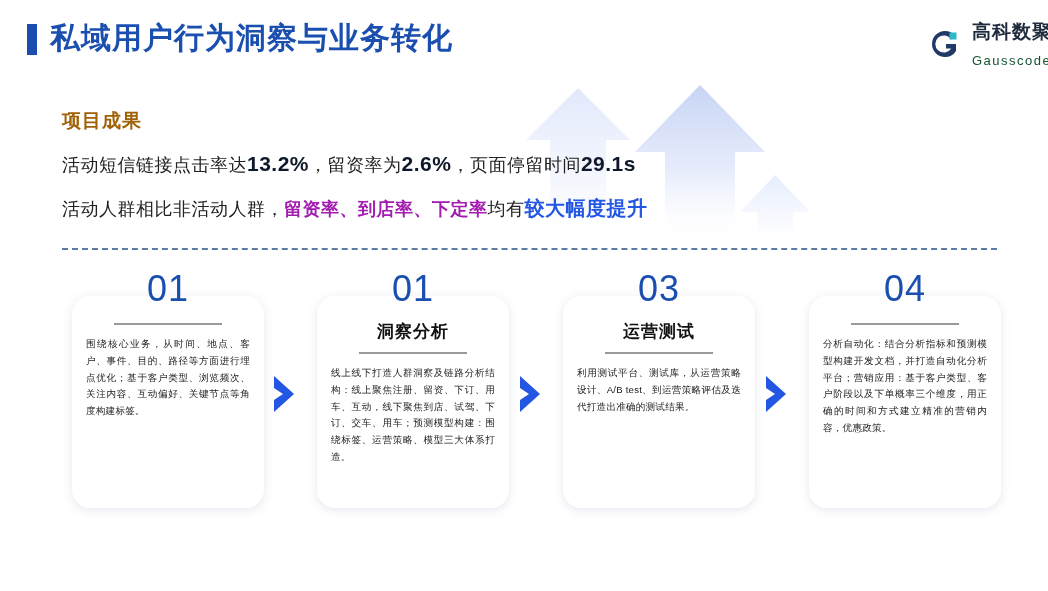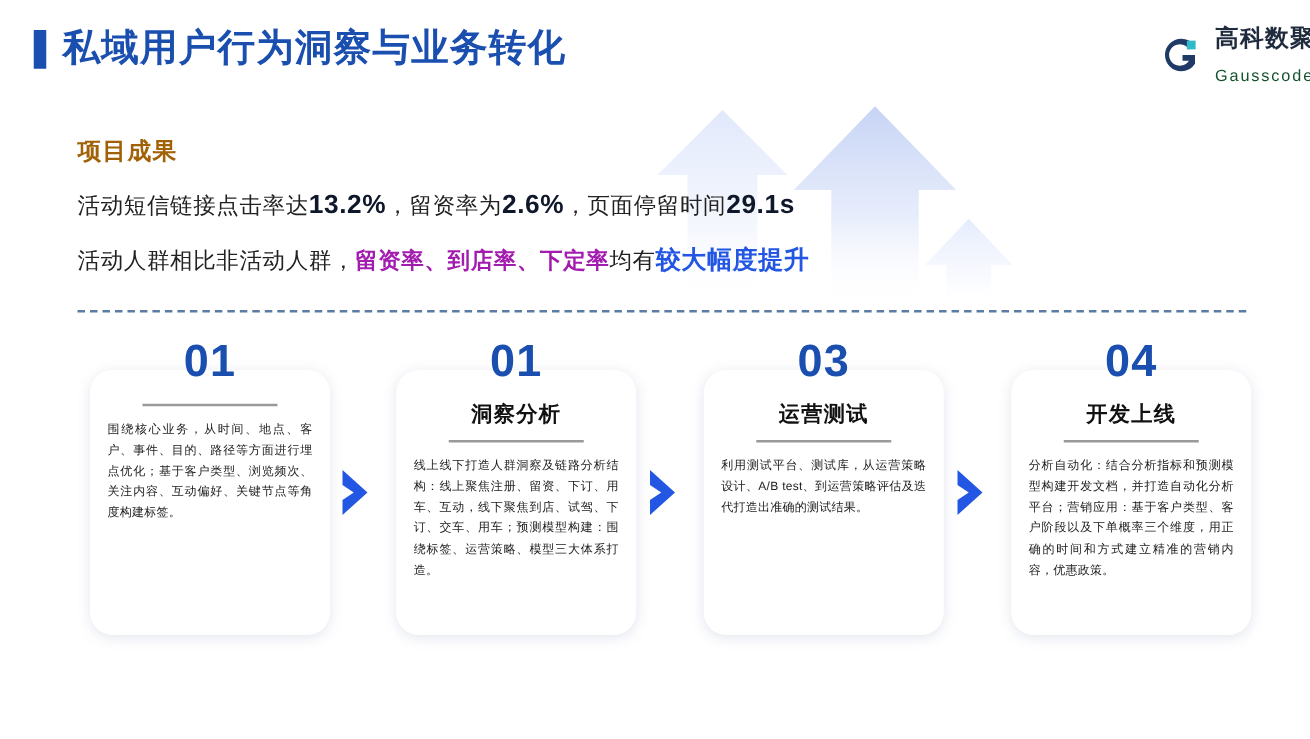--- a/index.html
+++ b/index.html
@@ -135,21 +135,21 @@
     position: absolute;
     top: 0;
     width: 192px;
   }
   .card-num {
     position: absolute;
     top: 0; left: 0;
     width: 192px;
     text-align: center;
     font-size: 36px;
-    font-weight: bold;
+    font-weight: normal;
     color: #1A4FB0;
     letter-spacing: 1px;
     z-index: 3;
   }
   .card {
     position: absolute;
     top: 28px; left: 0;
     width: 192px;
     height: 212px;
     background: #ffffff;
@@ -287,20 +287,19 @@
       </div>
     </div>
 
     <svg class="chevron" style="left:764px;" viewBox="0 0 26 40">
       <polygon points="2,2 22,20 2,38 2,26 11,20 2,14" fill="#2256E3"></polygon>
     </svg>
 
     <div class="card-wrap" style="left:809px;">
       <div class="card-num">04</div>
       <div class="card">
-        <div class="card-title">开发上线</div>
         <div class="card-rule"></div>
         <div class="card-body">分析自动化：结合分析指标和预测模型构建开发文档，并打造自动化分析平台；营销应用：基于客户类型、客户阶段以及下单概率三个维度，用正确的时间和方式建立精准的营销内容，优惠政策。</div>
       </div>
     </div>
 
   </div>
 </div>
 
 </body></html>

